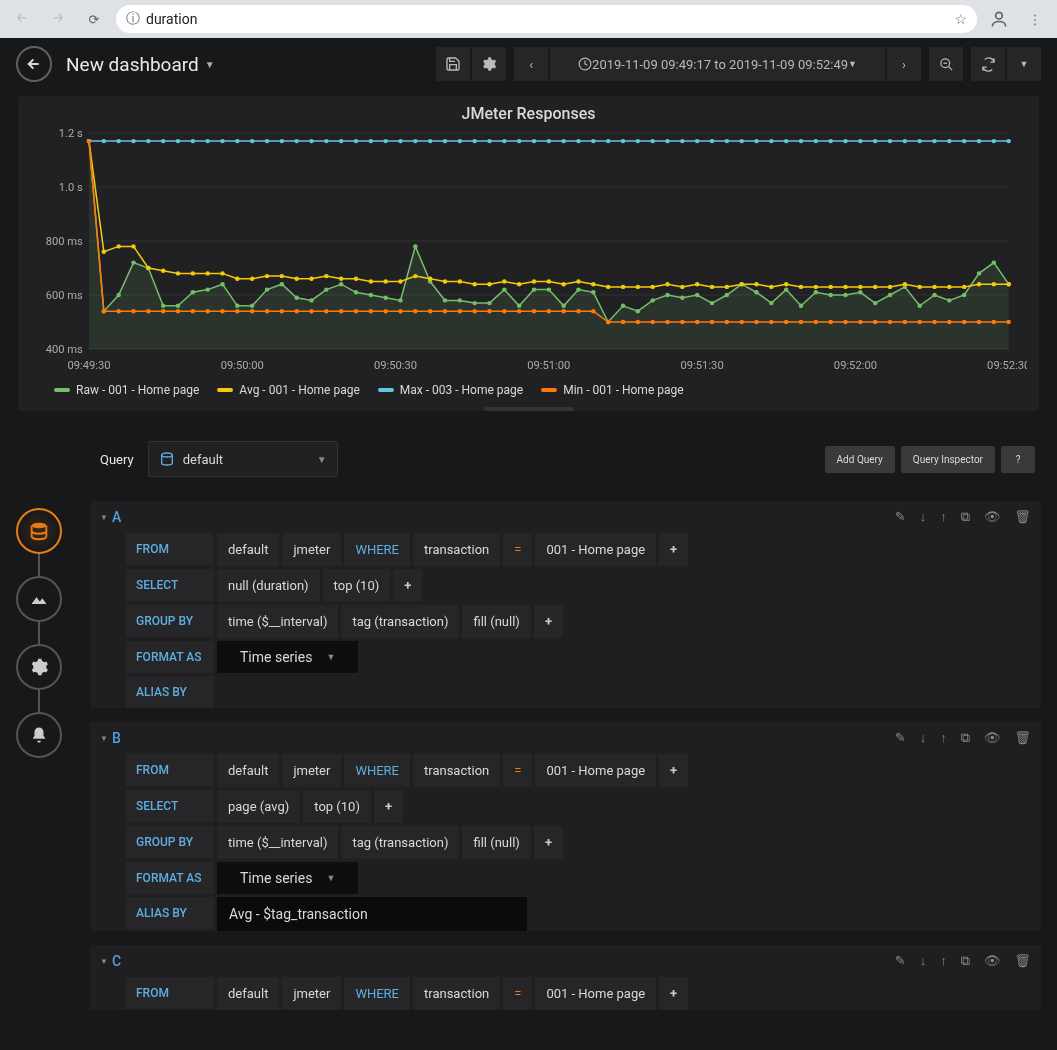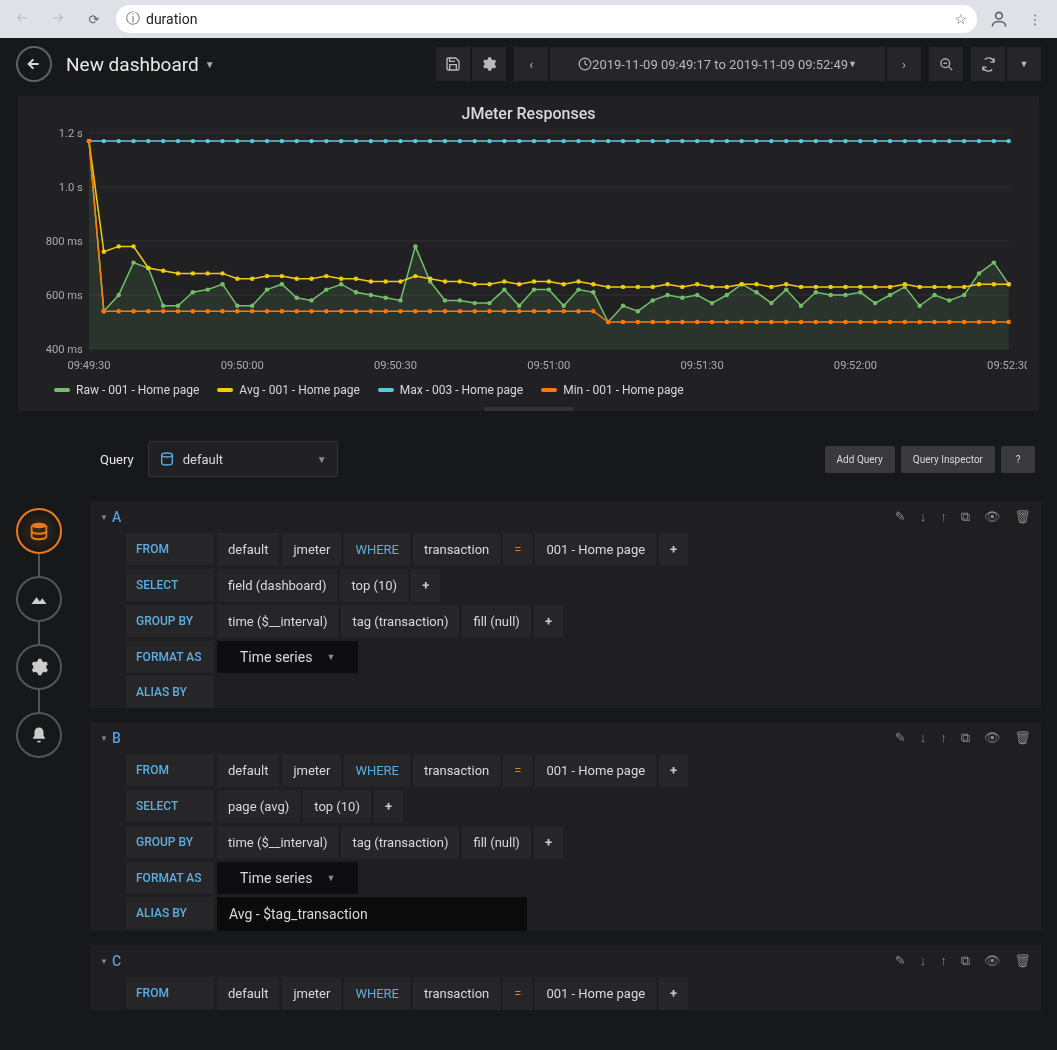--- a/index.html
+++ b/index.html
@@ -509,21 +509,21 @@
       <div class="seg">default</div>
       <div class="seg">jmeter</div>
       <div class="seg kw">WHERE</div>
       <div class="seg">transaction</div>
       <div class="seg op">=</div>
       <div class="seg">001 - Home page</div>
       <div class="seg plus">+</div>
     </div>
             <div class="q-row">
         <div class="q-label">SELECT</div>
-        <div class="seg">field (dashboard)</div>
+        <div class="seg">null (duration)</div>
         <div class="seg">top (10)</div>
         <div class="seg plus">+</div>
       </div>
             <div class="q-row">
         <div class="q-label">GROUP BY</div>
         <div class="seg">time (<span class="param">$__interval</span>)</div>
         <div class="seg">tag (transaction)</div>
         <div class="seg">fill (null)</div>
         <div class="seg plus">+</div>
       </div>

